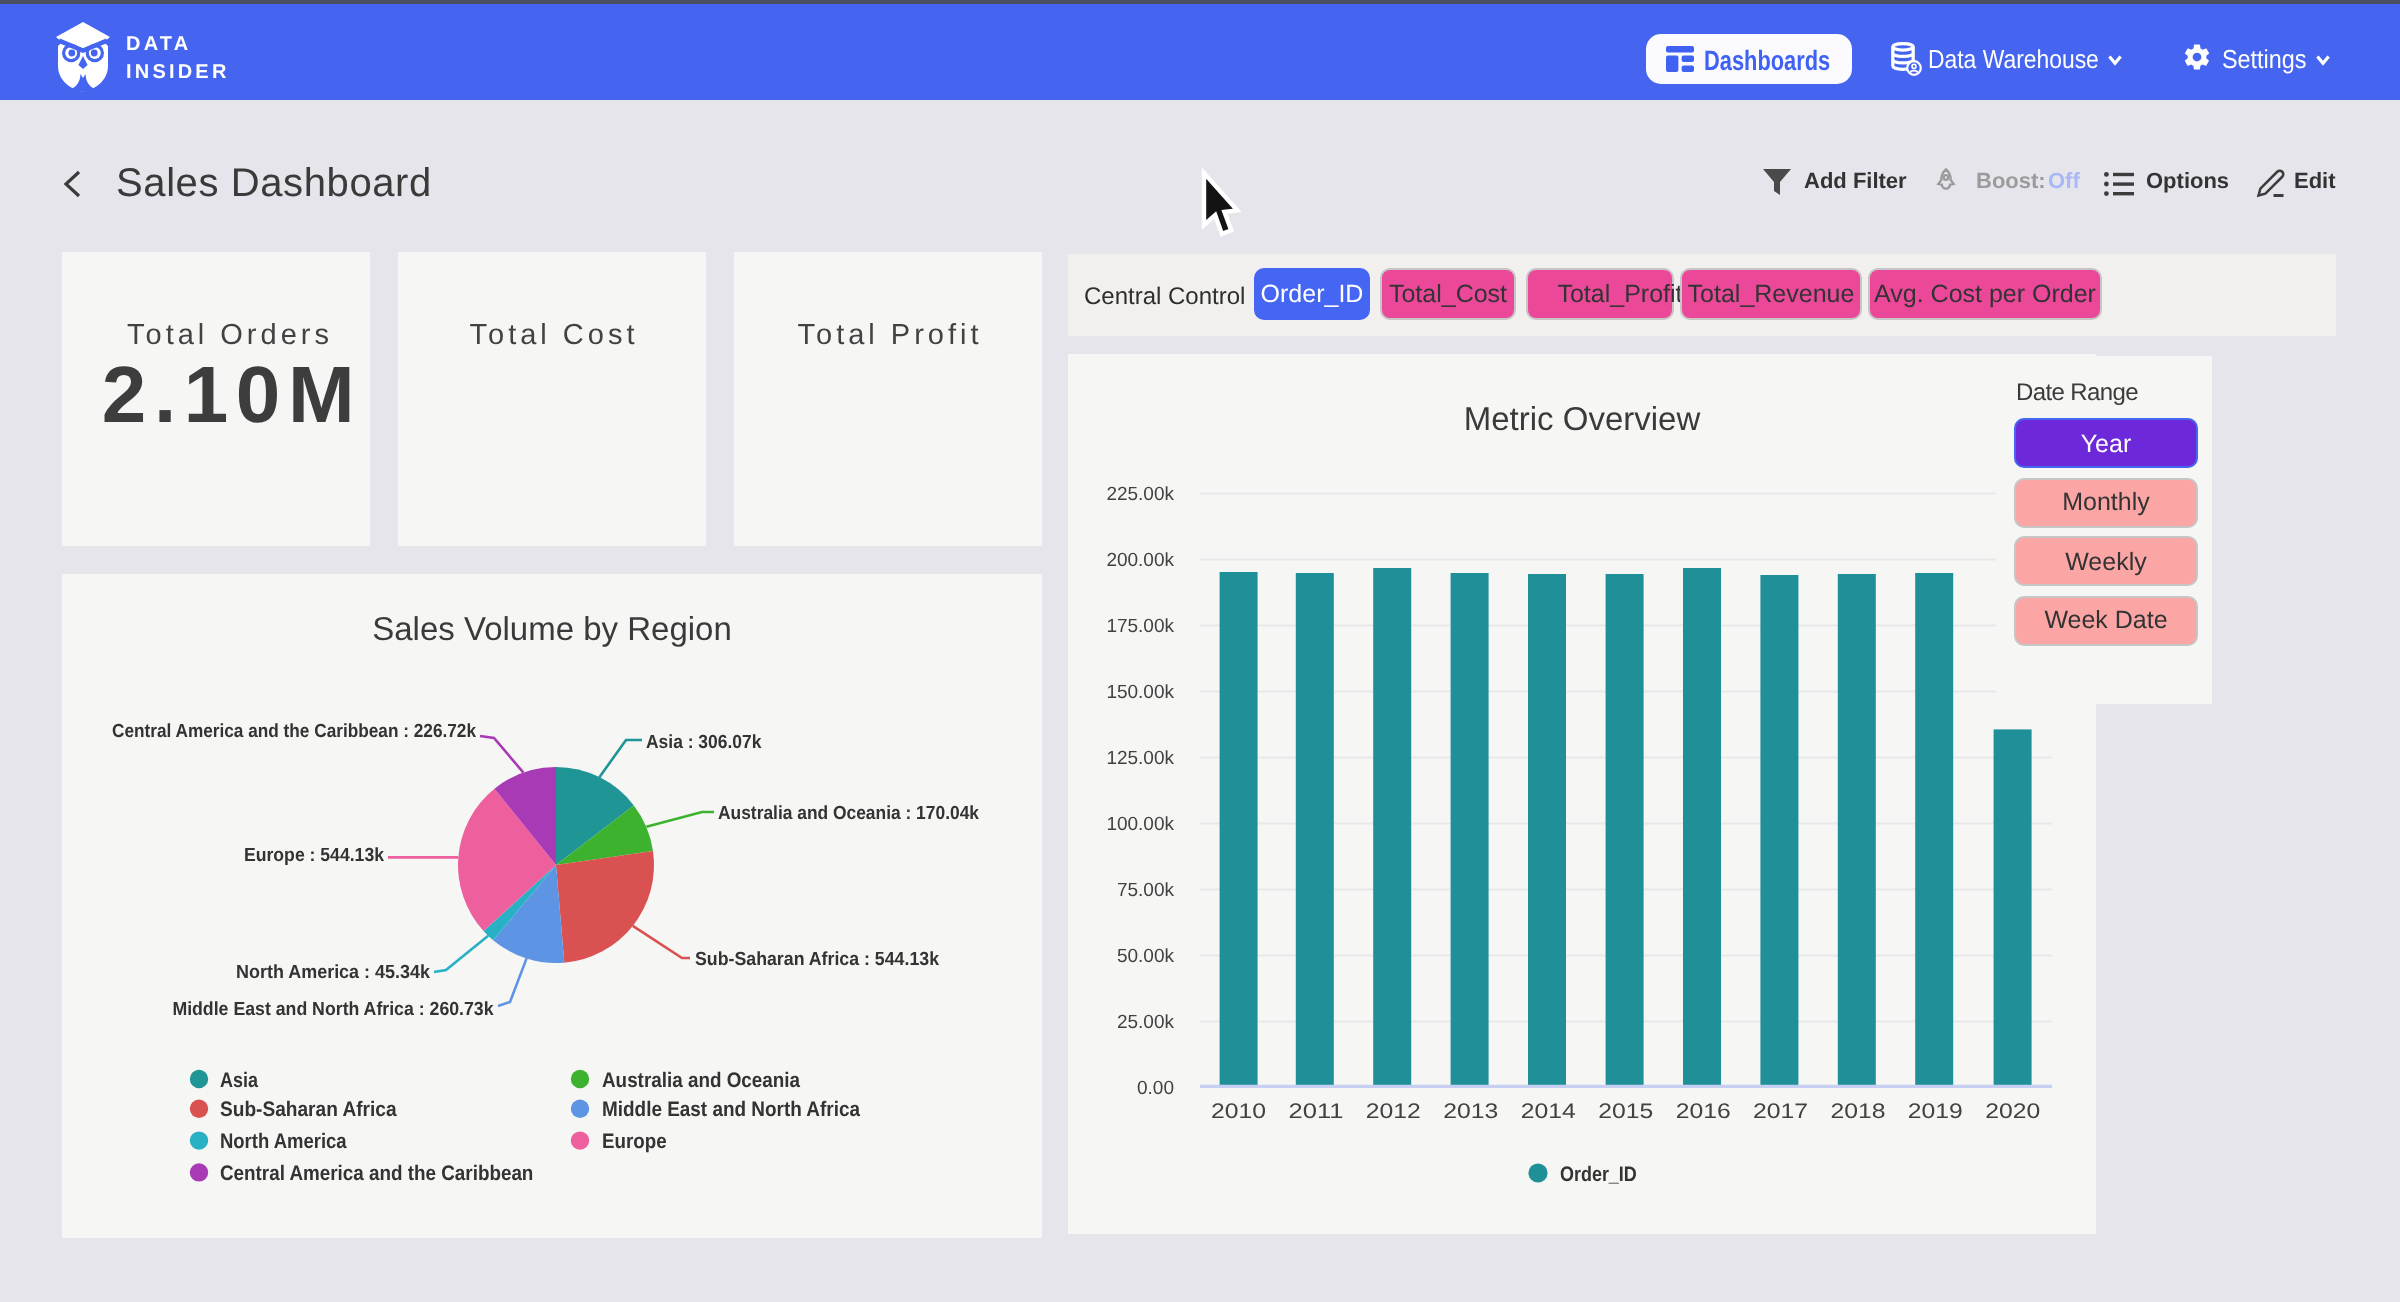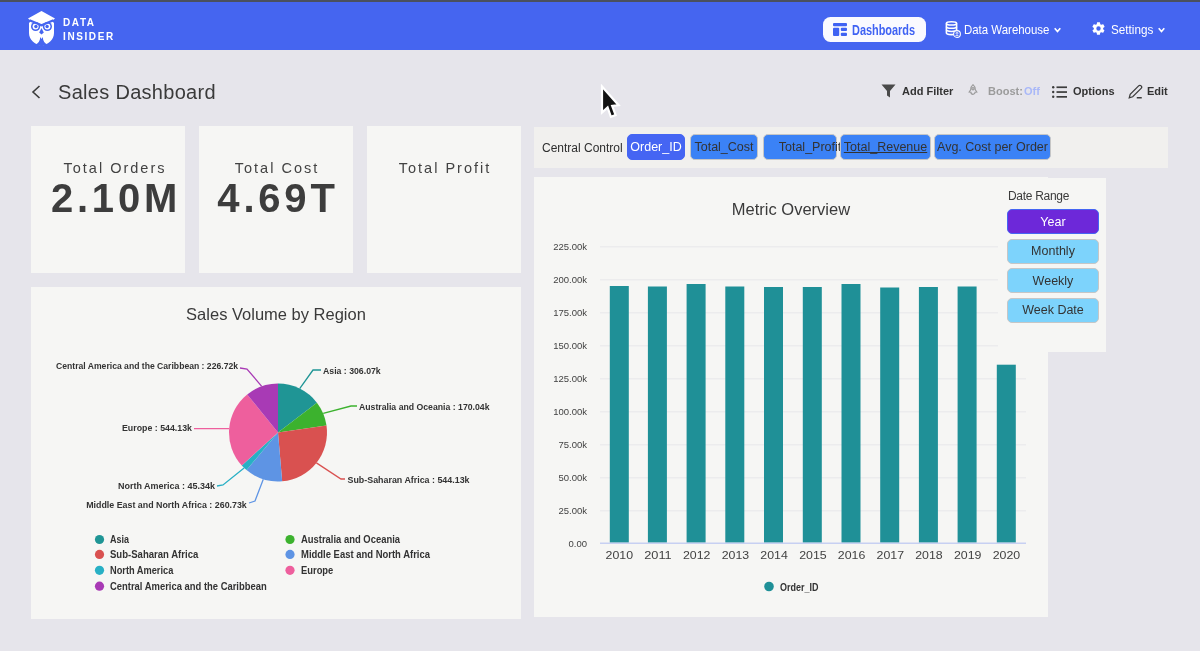--- a/index.html
+++ b/index.html
@@ -16,28 +16,28 @@
   .titlebar-title { position:absolute; left:58px; top:81px; font-size:20px; letter-spacing:0.3px; color:#3a3a3a; }
   .back { position:absolute; left:29px; top:84.5px; width:14px; height:14px; }
   .hdr-item { position:absolute; top:85px; font-size:11px; font-weight:bold; color:#333; }
   
   .kpi { left:0; top:126px; width:154px; height:147px; text-align:center; }
   .kpi .t { margin-top:34px; font-size:14.5px; letter-spacing:2px; color:#424242; margin-left:2px; }
   .kpi .v { font-size:40px; font-weight:bold; letter-spacing:3.8px; color:#3d3d3d; margin-left:4px; }
   
   .metricbar { left:534px; top:127px; width:634px; height:41px; background:#f1f0ee; }
   .mc-label { position:absolute; left:8px; top:14px; font-size:12px; color:#2e2e2e; }
-  .btn { position:absolute; top:7px; height:26px; border:1px solid #c6c6c6; border-radius:5px; background:#3b82f6; color:#333; font-size:12.5px; display:flex; align-items:center; justify-content:center; }
+  .btn { position:absolute; top:7px; height:26px; border:1px solid #c6c6c6; border-radius:5px; background:#ec4899; color:#333; font-size:12.5px; display:flex; align-items:center; justify-content:center; }
   .btn.sel { background:#4565f3; border-color:#4565f3; color:#fff; }
   
   .chartcard { left:534px; top:177px; width:514px; height:440px; }
   
   .daterange { left:998px; top:178px; width:108px; height:174px; }
   .dr-title { position:absolute; left:10px; top:11px; font-size:12px; letter-spacing:-0.3px; color:#3b3b3b; }
-  .drbtn { position:absolute; left:9px; width:92px; height:25px; border:1px solid #c6c6c6; border-radius:5px; background:#7dd3fc; color:#333; font-size:12.5px; display:flex; align-items:center; justify-content:center; }
+  .drbtn { position:absolute; left:9px; width:92px; height:25px; border:1px solid #c6c6c6; border-radius:5px; background:#fca5a5; color:#333; font-size:12.5px; display:flex; align-items:center; justify-content:center; }
   .drbtn.sel { background:#6d28d9; border-color:#4565f3; color:#fff; }
   
   .piecard { left:31px; top:287px; width:490px; height:332px; }
 </style>
 </head>
 <body>
 
 <div class="topbar">
 
   <svg class="abs" style="left:28px; top:9px;" width="27" height="35" viewBox="0 0 27 35">
@@ -124,32 +124,31 @@
     <path d="M14 22h8" stroke-width="2.4"></path>
   </svg>
 <div class="hdr-item" style="left:1147px;">Edit</div>
 
 <div class="card kpi" style="left:31px;padding-left:12px;">
     <div class="t">Total Orders</div>
     <div class="v">2.10M</div>
   </div>
 <div class="card kpi" style="left:199px;">
     <div class="t">Total Cost</div>
-    <div class="v">4.69T</div>
   </div>
 <div class="card kpi" style="left:367px;">
     <div class="t">Total Profit</div>
   </div>
 
 <div class="card metricbar">
   <div class="mc-label">Central Control</div>
   <div class="btn sel" style="left:93px; width:58px;">Order_ID</div>
   <div class="btn" style="left:156px; width:68px;">Total_Cost</div>
   <div class="btn" style="left:229px; width:74px;padding-left:20px;">Total_Profit</div>
-  <div class="btn" style="left:306px; width:91px;text-decoration:underline;">Total_Revenue</div>
+  <div class="btn" style="left:306px; width:91px;">Total_Revenue</div>
   <div class="btn" style="left:400px; width:117px;">Avg. Cost per Order</div>
 </div>
 
 <div class="card chartcard"></div>
 <svg class="abs" style="left:534px; top:177px;" width="514" height="440" viewBox="0 0 514 440">
   <text x="257" y="38" font-size="16.5" fill="#3a3a3a" text-anchor="middle">Metric Overview</text>
   <g stroke="#e8e8ea" stroke-width="1">
     <line x1="66" y1="69.8" x2="492" y2="69.8"></line>
     <line x1="66" y1="102.8" x2="492" y2="102.8"></line>
     <line x1="66" y1="135.8" x2="492" y2="135.8"></line>

